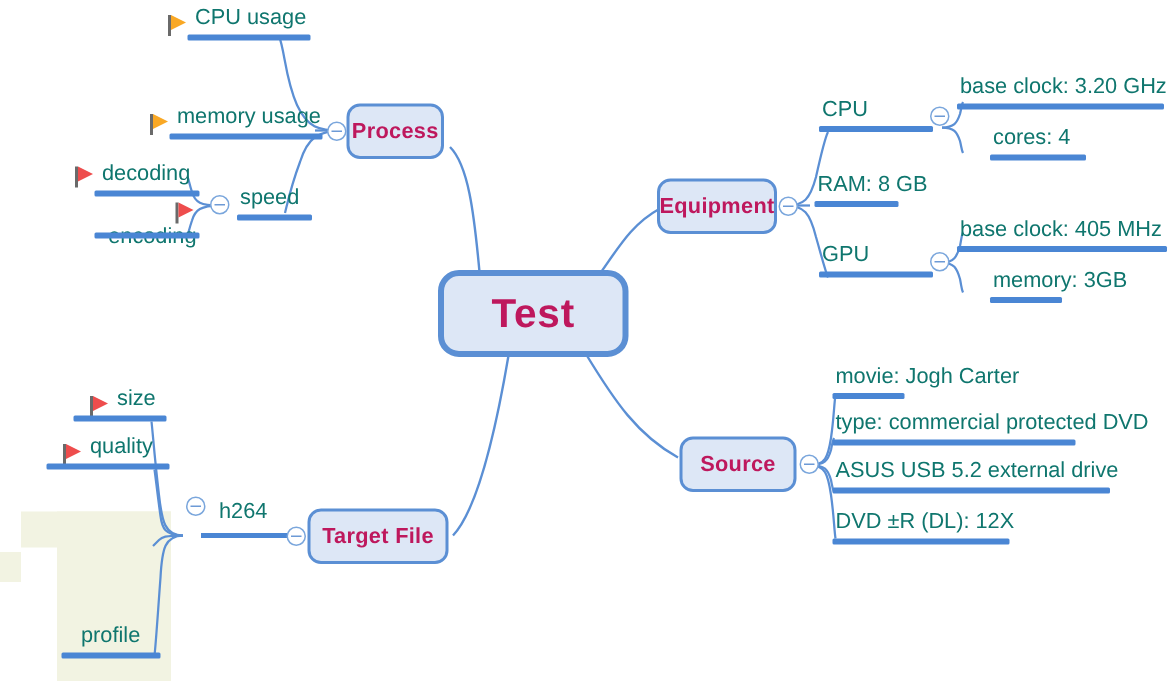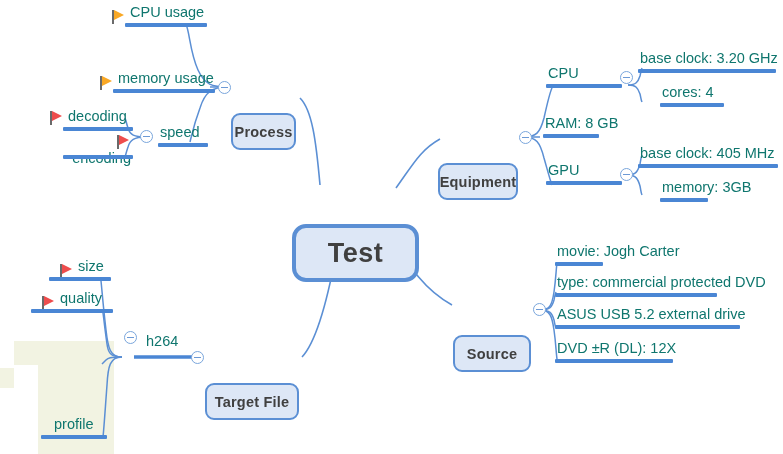--- a/index.html
+++ b/index.html
@@ -24,28 +24,27 @@
     height: 454px;
     pointer-events: none;
   }
   
   .node {
     position: absolute;
     box-sizing: border-box;
     border: 2.5px solid #5b8fd4;
     border-radius: 9px;
     background: #dde7f6;
-    color: #404040;
+    color: #be185d;
     font-weight: bold;
     display: flex;
     align-items: center;
     justify-content: center;
     letter-spacing: 0.2px;
     white-space: nowrap;
-    margin-top: 44px;
   }
   .node.root {
     font-size: 27px;
     border-width: 4px;
     border-radius: 14px;
     letter-spacing: 0.5px;
   }
   .node.branch {
     font-size: 14.5px;
   }

